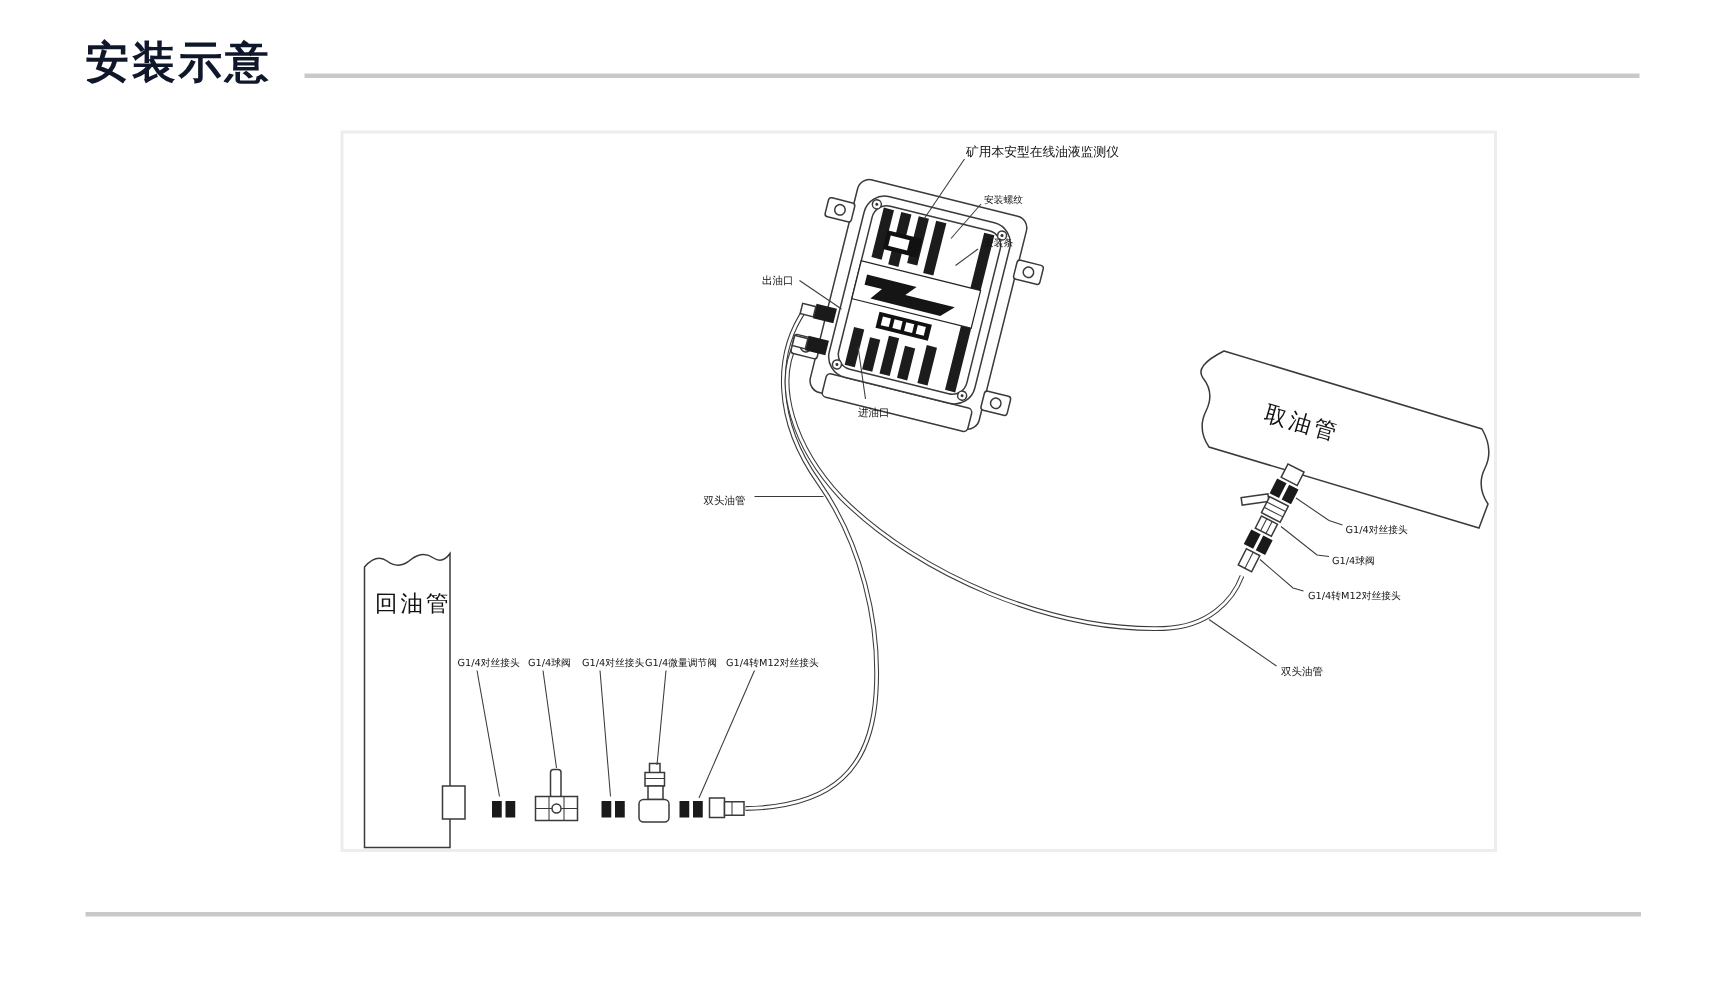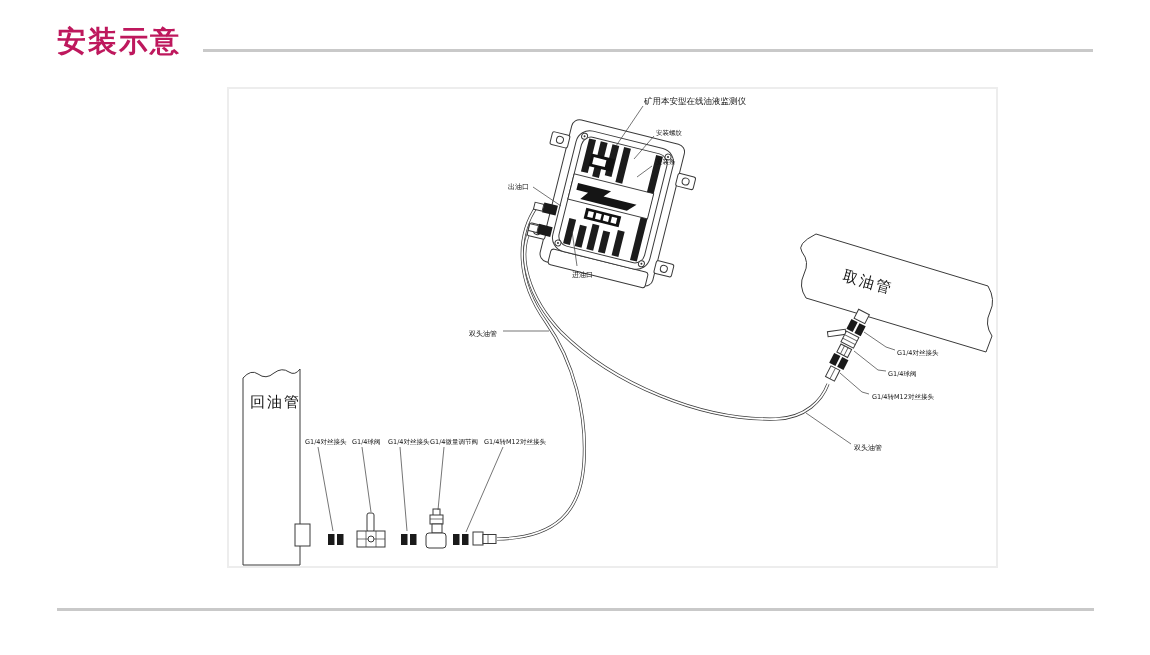--- a/index.html
+++ b/index.html
@@ -1,19 +1,19 @@
 <!DOCTYPE html>
 <html><head>
 <meta charset="utf-8">
 <style>
   html,body{margin:0;padding:0;background:#fff;}
   .page{position:relative;width:1150px;height:655px;background:#fff;overflow:hidden;
         font-family:"DejaVu Sans","Liberation Sans",sans-serif;}
   .page-title{position:absolute;left:57px;top:22px;margin:0;font-size:29px;font-weight:700;
-        color:#be185d;letter-spacing:2px;}
+        color:#0f172a;letter-spacing:2px;}
   .rule{position:absolute;height:3px;background:#c9c9c9;}
   .rule-top{left:203px;top:49px;width:890px;}
   .rule-bottom{left:57px;top:608px;width:1037px;}
   svg text{font-family:"DejaVu Sans","Liberation Sans",sans-serif;fill:#111;}
   .lbl{font-size:7px;}
   .lbl-s{font-size:6.5px;}
   .lbl-m{font-size:8.5px;}
   .pipe-lbl{font-size:15px;letter-spacing:2px;}
   .ln{fill:#fff;stroke:#3a3a3a;stroke-width:1;}
   .ldr{fill:none;stroke:#3a3a3a;stroke-width:0.7;}

